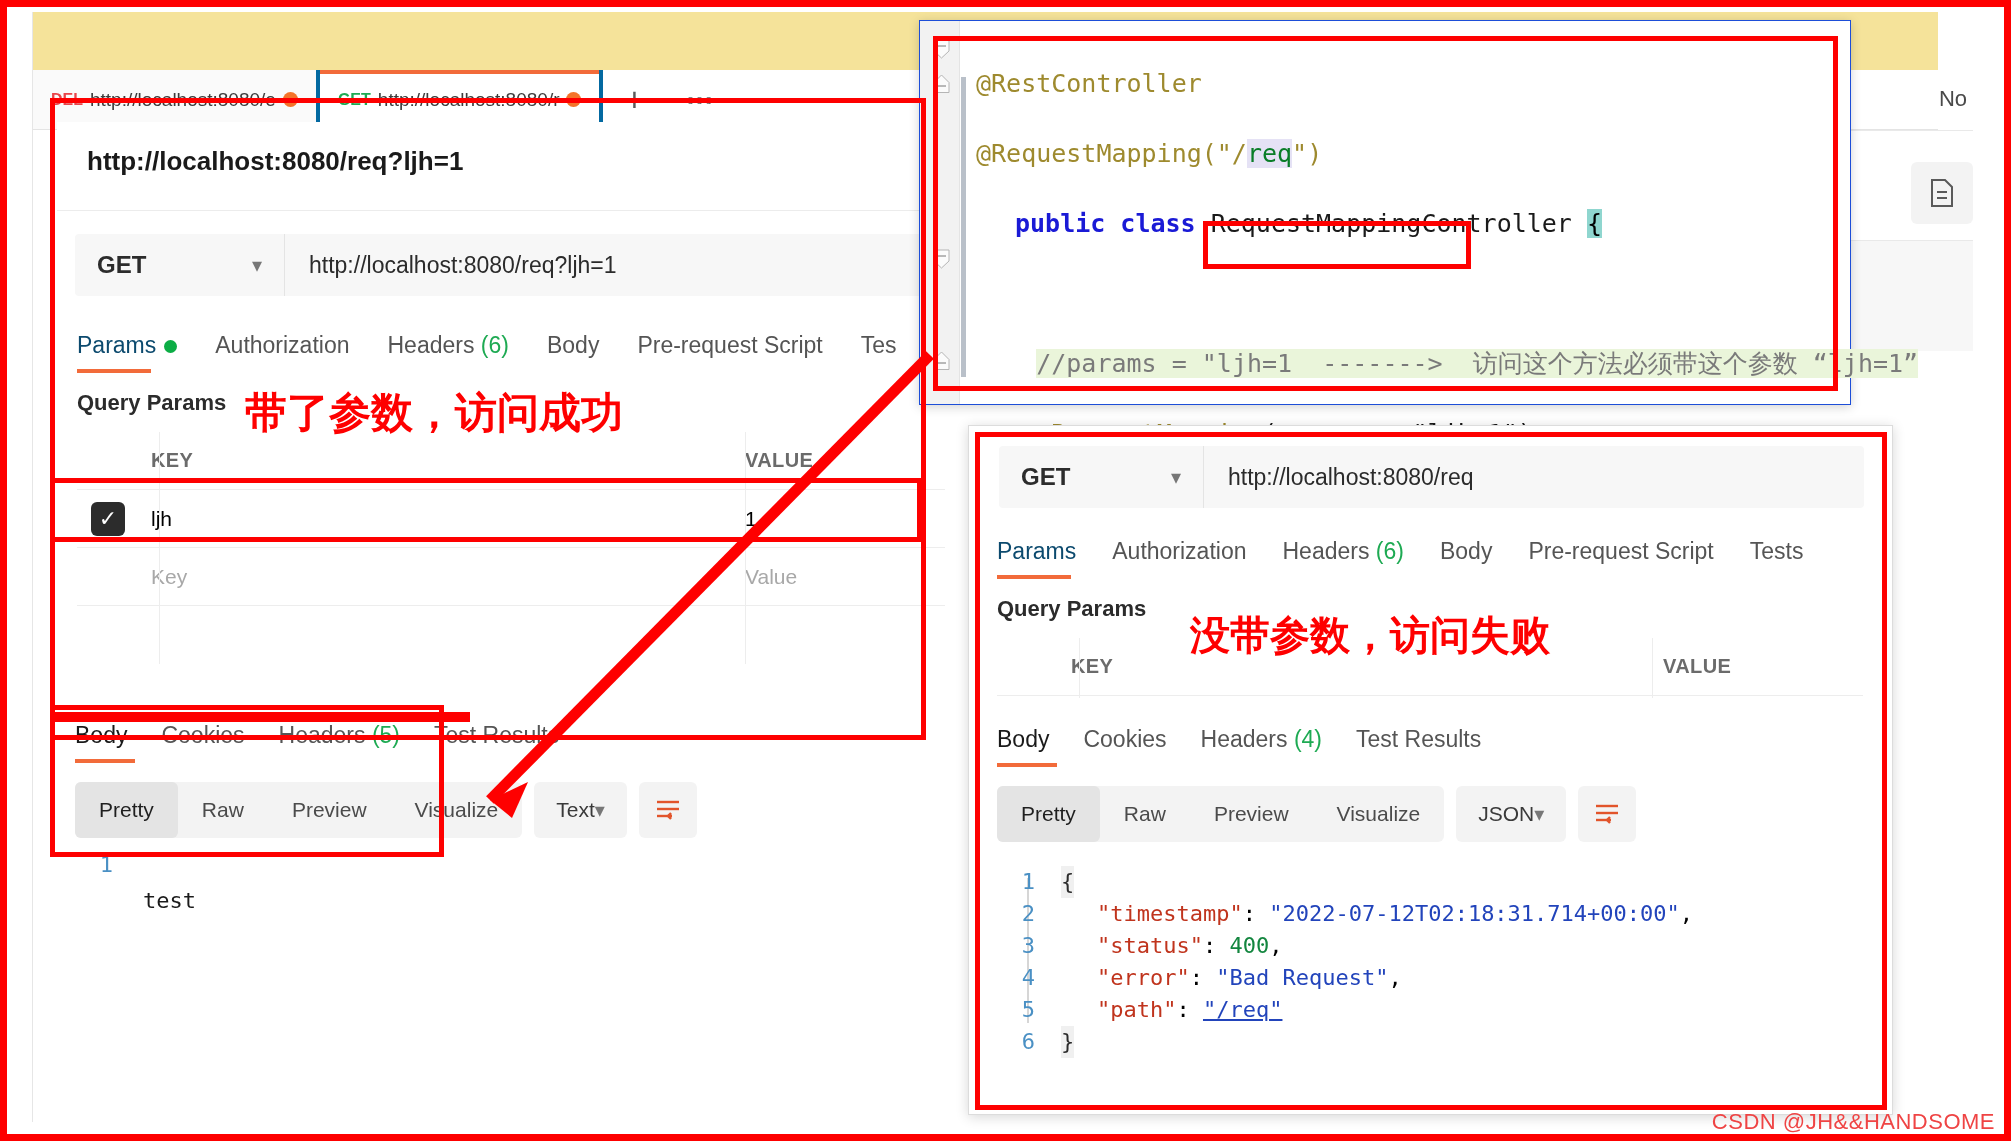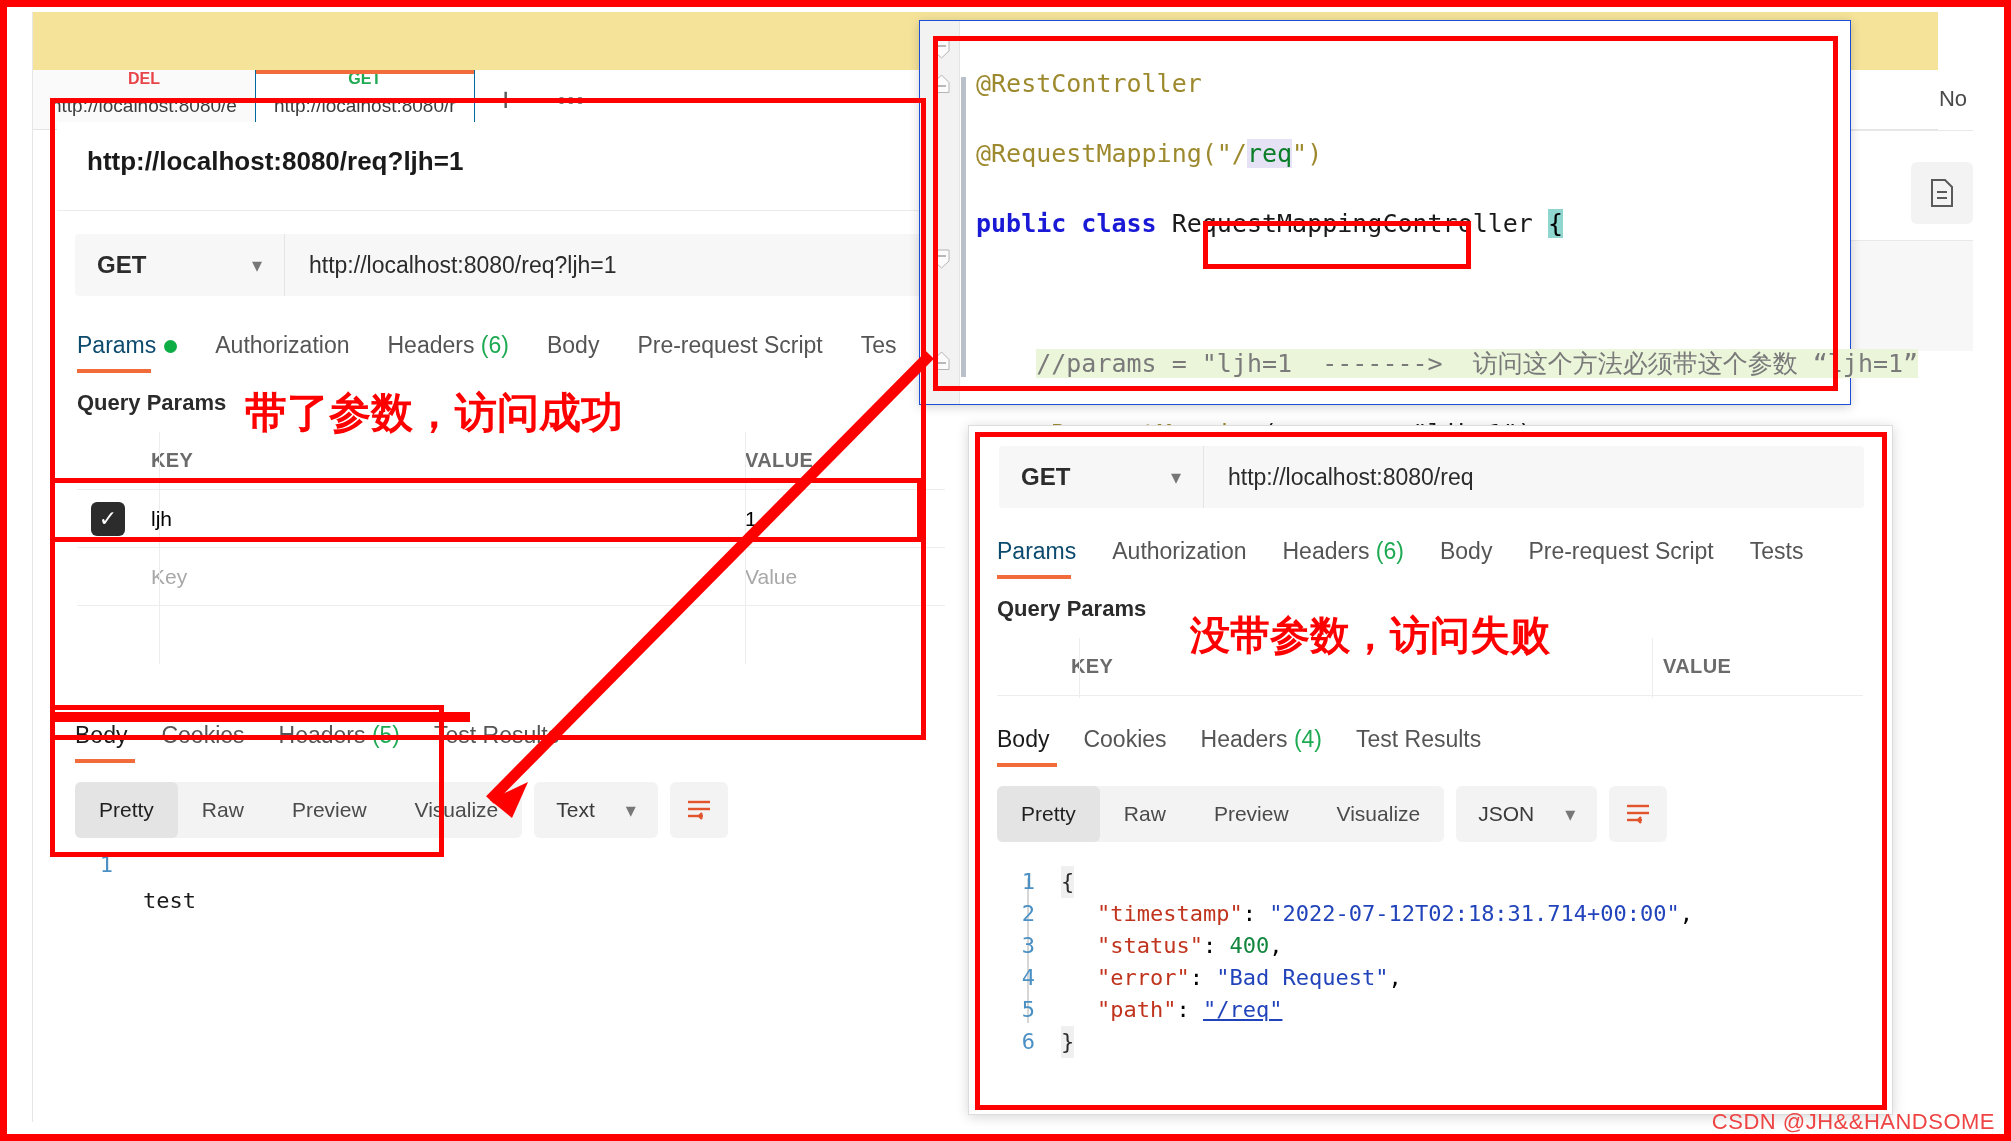--- a/index.html
+++ b/index.html
@@ -34,23 +34,23 @@
   .pm-topbar-text { font-size: 23px; color: #2b2b2b; }
 
   
   .pm-tabbar {
     position: absolute; left: 0; top: 58px; width: 1905px; height: 60px;
     background: #ffffff; border-bottom: 1px solid #e4e4e4;
     display: flex; align-items: stretch;
   }
   .pm-tab {
     display: flex; align-items: center; gap: 7px;
-    padding: 0 18px; border-right: 1px solid #0369a1;
+    padding: 0 18px; border-right: 4px solid #0369a1;
     font-size: 19px; color: #3c3c3c; white-space: nowrap;
-    position: relative; background: #fafafa; flex-direction: column;
+    position: relative; background: #fafafa;
   }
   .pm-tab.active { background: #ffffff; }
   .pm-tab.active::before {
     content: ""; position: absolute; left: 0; right: 0; top: 0; height: 4px;
     background: #f26b3a;
   }
   .pm-tab .verb { font-size: 16px; font-weight: bold; }
   .verb-del { color: #e8454a; }
   .verb-get { color: #1eaa53; }
   .pm-tab .tab-url { color: #3c3c3c; font-size: 19px; }
@@ -111,39 +111,39 @@
   
   .resp-tabs { position: absolute; left: 18px; top: 600px; display: flex; gap: 34px; }
   .resp-tab { font-size: 23px; color: #555; position: relative; padding-bottom: 14px; white-space: nowrap; }
   .resp-tab.active { color: #1a1a1a; }
   .resp-tab.active::after { content: ""; position: absolute; left: 0; width: 60px; height: 4px; background: #f26b3a; bottom: 0; }
 
   .view-bar { position: absolute; left: 18px; top: 660px; display: flex; align-items: center; gap: 12px; }
   .seg-group { display: flex; background: #f3f3f3; border-radius: 6px; height: 56px; align-items: center; }
   .seg { padding: 0 24px; height: 56px; display: flex; align-items: center; font-size: 21px; color: #4b4b4b; border-radius: 6px; }
   .seg.active { background: #e4e4e4; color: #1f1f1f; }
-  .fmt-box { display: flex; align-items: center; gap: 31px; background: #f3f3f3; border-radius: 6px; height: 56px; padding: 0 22px; font-size: 21px; color: #3a3a3a; }
+  .fmt-box { display: flex; align-items: center; gap: 0; background: #f3f3f3; border-radius: 6px; height: 56px; padding: 0 22px; font-size: 21px; color: #3a3a3a; }
   .wrap-box { width: 58px; height: 56px; background: #f3f3f3; border-radius: 6px; display: flex; align-items: center; justify-content: center; }
 
   .code-body { position: absolute; left: 34px; top: 730px; font-family: "DejaVu Sans Mono", monospace; font-size: 22px; }
   .code-line { display: flex; gap: 30px; }
   .ln { color: #4a90c4; width: 22px; text-align: right; }
   .ctext { color: #1b1b1b; margin-top: 36px; }
 
   
   .ide-window {
     position: absolute; left: 919px; top: 20px; width: 932px; height: 385px;
     background: #ffffff; border: 1px solid #1d4ed8;
     box-shadow: 0 2px 10px rgba(0,0,0,.18);
   }
   .ide-gutter-bg { position: absolute; left: 0; top: 0; width: 40px; height: 100%; background: #f2f2f2; border-right: 1px solid #e4e4e4; }
   .ide-scroll-strip { position: absolute; left: 41px; top: 56px; width: 5px; height: 300px; background: #b9c0c9; }
   .ide-code { position: absolute; left: 56px; top: 10px; right: 0; font-family: "DejaVu Sans Mono", monospace; font-size: 25px; line-height: 35px; white-space: pre; }
   .k-anno { color: #9e8a2e; }
-  .k-kw { color: #1a1ad6; font-weight: bold; }
+  .k-kw { color: #1a1ad6; font-weight: bold; margin-left: 39px; }
   .k-str { color: #0a7d28; }
   .k-plain { color: #1a1a1a; }
   .k-comment { color: #7a7a7a; background: #eaf5da; }
   .k-cls { color: #1a1a1a; }
   .hl-lav { background: #e5e2f5; }
   .hl-teal { background: #8fd6cf; }
   .fold-tri { position: absolute; left: 13px; width: 17px; height: 20px; }
 
   
   .right-panel {

